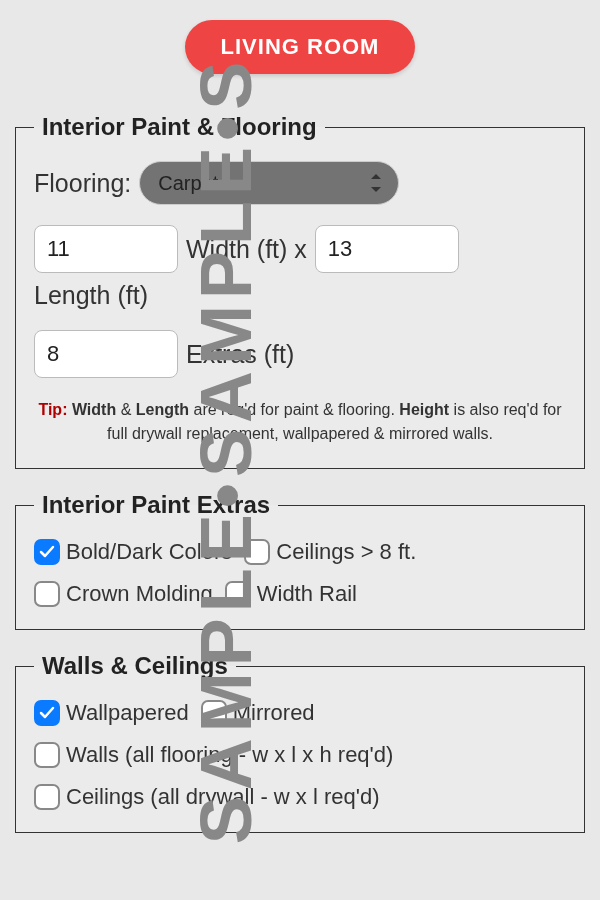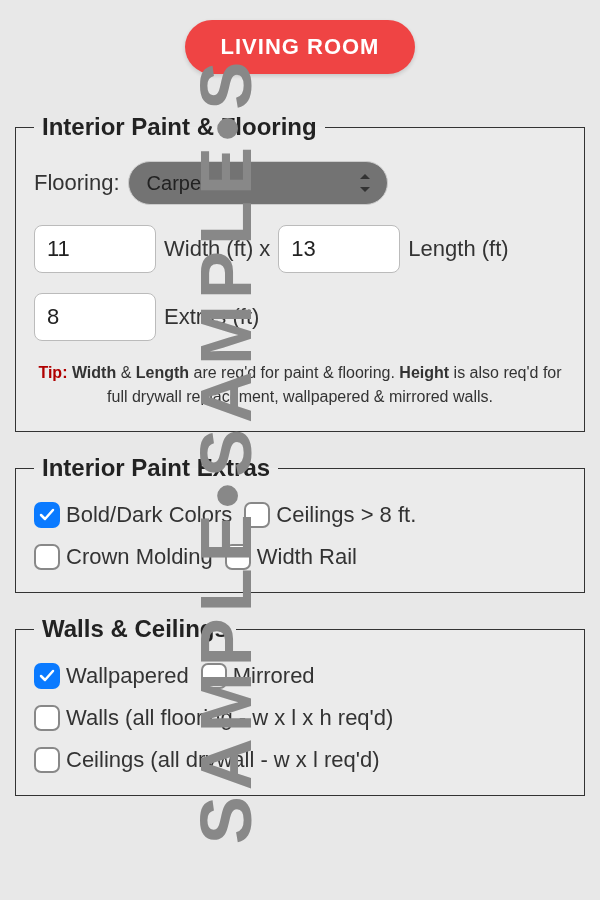--- a/index.html
+++ b/index.html
@@ -54,21 +54,21 @@
     }
     .row {
       display: flex;
       align-items: center;
       flex-wrap: wrap;
       gap: 8px;
       margin-bottom: 20px;
     }
     .row:last-child { margin-bottom: 0; }
     .label {
-      font-size: 22px;
+      font-size: 25px;
       color: #333;
     }
     .select-wrap {
       position: relative;
       display: inline-block;
     }
     select {
       appearance: none;
       -webkit-appearance: none;
       background: #737373;
@@ -104,21 +104,21 @@
     .chevron-updown::after {
       bottom: 0;
       border-top: 5px solid #333;
     }
     input[type="text"] {
       background: #fff;
       border: 1px solid #bbb;
       border-radius: 8px;
       padding: 10px 12px;
       font-size: 22px;
-      width: 122px;
+      width: 144px;
       color: #222;
     }
     .tip {
       text-align: center;
       font-size: 16px;
       color: #333;
       line-height: 1.5;
       margin-top: 12px;
     }
     .tip-label { color: #b00000; font-weight: 700; }

